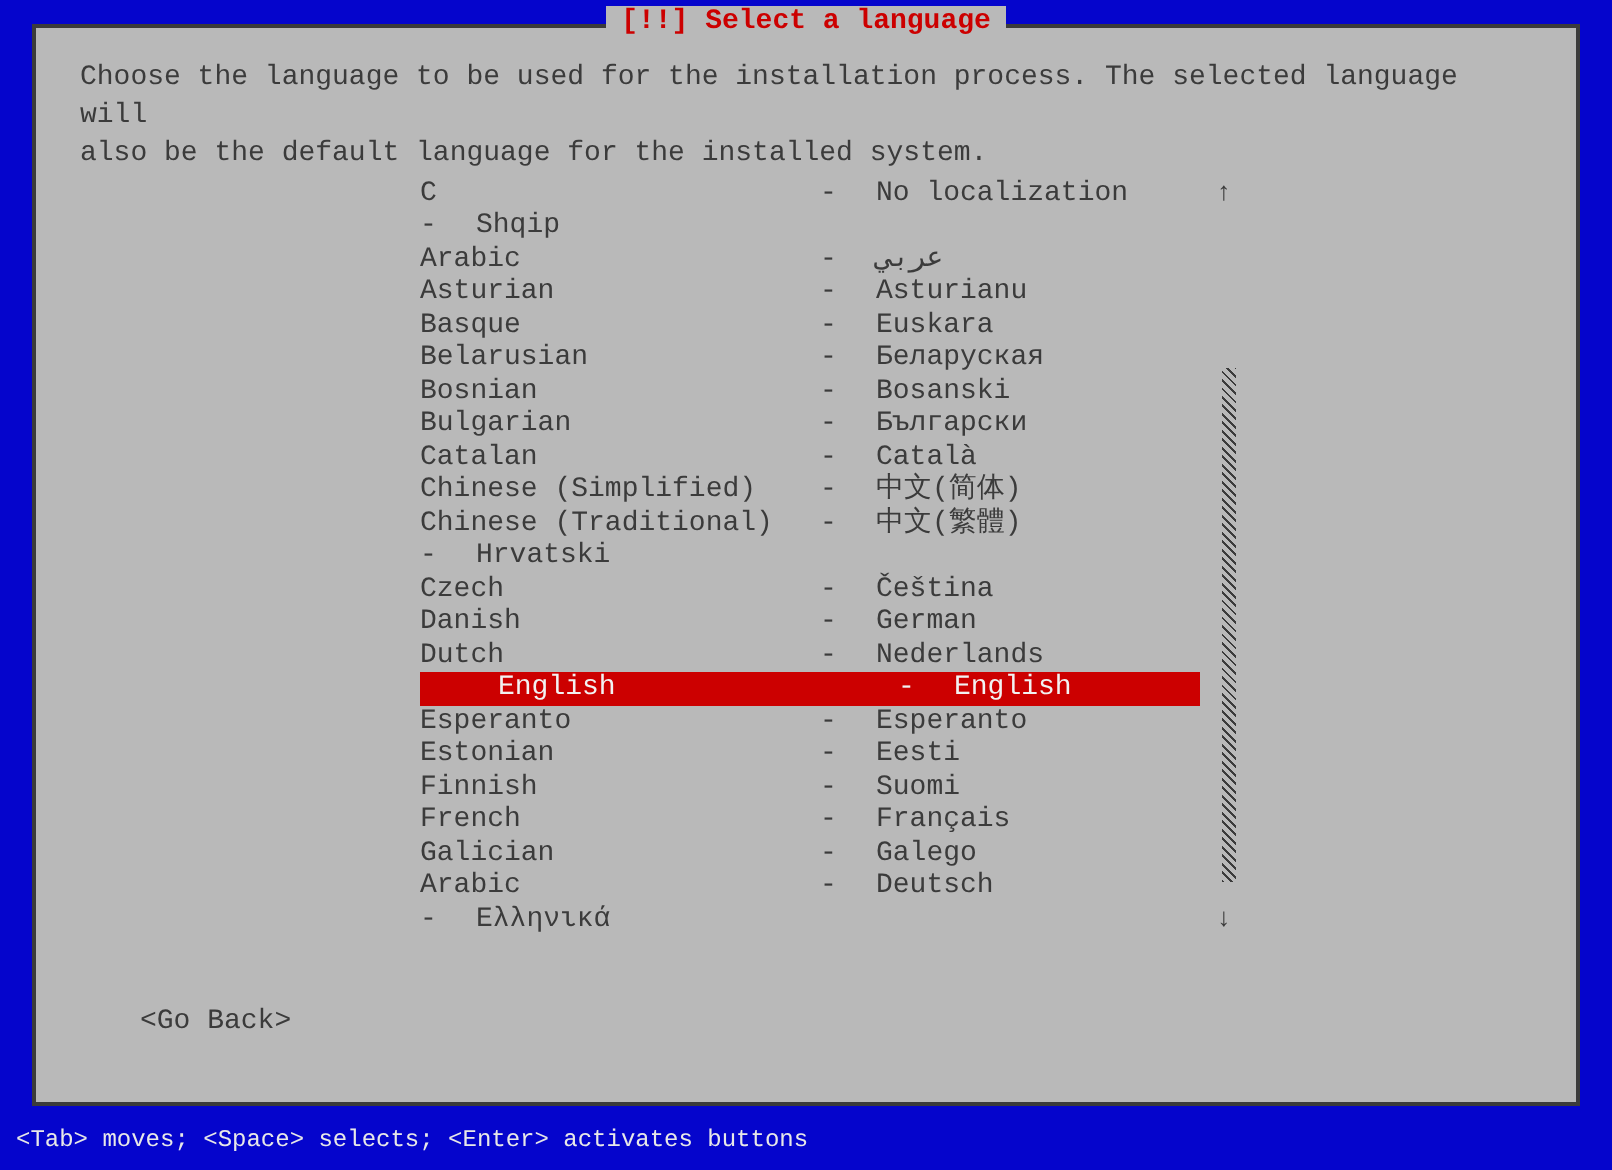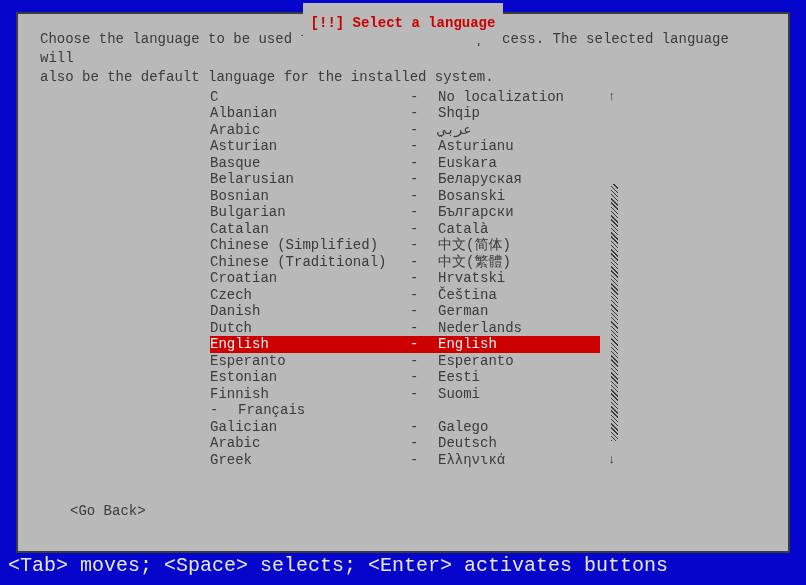--- a/index.html
+++ b/index.html
@@ -28,21 +28,21 @@
     left: 0;
     right: 0;
     text-align: center;
     pointer-events: none;
   }
   .dialog-title {
     display: inline-block;
     background: #b9b9b9;
     color: #cc0000;
     font-weight: bold;
-    padding: 12px 8px;
+    padding: 0 8px;
   }
   .prompt {
     color: #3b3b3b;
     margin-top: 6px;
     margin-bottom: 2px;
     line-height: 1.35;
     white-space: pre-wrap;
   }
   .label {
     color: #3b3b3b;
@@ -57,20 +57,21 @@
     display: flex;
     color: #3b3b3b;
     height: 16.5px;
     line-height: 16.5px;
     cursor: pointer;
     white-space: pre;
   }
   .lang-row.selected {
     background: #cc0000;
     color: #f2f2f2;
+    padding-left: 39px;
   }
   .col-name { width: 200px; }
   .col-sep  { width: 28px; }
   .col-native { flex: 1; }
   .scroll-track {
     position: absolute;
     top: 0;
     right: -20px;
     bottom: 0;
     width: 10px;
@@ -98,58 +99,58 @@
     bottom: 32px;
     left: 52px;
     color: #3b3b3b;
     cursor: pointer;
   }
   .hintbar {
     position: absolute;
     left: 8px;
     bottom: 8px;
     color: #e8e8e8;
-    font-size: 20px;
+    font-size: 12px;
   }
 </style>
 </head>
 <body>
 
 <div class="dialog">
   <div class="dialog-title-row">
     <span class="dialog-title">[!!] Select a language</span>
   </div>
 
   <div class="prompt">Choose the language to be used for the installation process. The selected language will
 also be the default language for the installed system.</div>
 
   <div class="list-area" id="list-area">
     <div class="lang-row"><span class="col-name">C</span><span class="col-sep">-</span><span class="col-native">No localization</span></div>
-      <div class="lang-row"><span class="col-name">Albanian</span><span class="col-sep">-</span><span class="col-native">Shqip</span></div>
+      <div class="lang-row"><span class="col-sep">-</span><span class="col-native">Shqip</span></div>
       <div class="lang-row"><span class="col-name">Arabic</span><span class="col-sep">-</span><span class="col-native">عربي</span></div>
       <div class="lang-row"><span class="col-name">Asturian</span><span class="col-sep">-</span><span class="col-native">Asturianu</span></div>
       <div class="lang-row"><span class="col-name">Basque</span><span class="col-sep">-</span><span class="col-native">Euskara</span></div>
       <div class="lang-row"><span class="col-name">Belarusian</span><span class="col-sep">-</span><span class="col-native">Беларуская</span></div>
       <div class="lang-row"><span class="col-name">Bosnian</span><span class="col-sep">-</span><span class="col-native">Bosanski</span></div>
       <div class="lang-row"><span class="col-name">Bulgarian</span><span class="col-sep">-</span><span class="col-native">Български</span></div>
       <div class="lang-row"><span class="col-name">Catalan</span><span class="col-sep">-</span><span class="col-native">Català</span></div>
       <div class="lang-row"><span class="col-name">Chinese (Simplified)</span><span class="col-sep">-</span><span class="col-native">中文(简体)</span></div>
       <div class="lang-row"><span class="col-name">Chinese (Traditional)</span><span class="col-sep">-</span><span class="col-native">中文(繁體)</span></div>
-      <div class="lang-row"><span class="col-name">Croatian</span><span class="col-sep">-</span><span class="col-native">Hrvatski</span></div>
+      <div class="lang-row"><span class="col-sep">-</span><span class="col-native">Hrvatski</span></div>
       <div class="lang-row"><span class="col-name">Czech</span><span class="col-sep">-</span><span class="col-native">Čeština</span></div>
       <div class="lang-row"><span class="col-name">Danish</span><span class="col-sep">-</span><span class="col-native">German</span></div>
       <div class="lang-row"><span class="col-name">Dutch</span><span class="col-sep">-</span><span class="col-native">Nederlands</span></div>
       <div class="lang-row selected"><span class="col-name">English</span><span class="col-sep">-</span><span class="col-native">English</span></div>
       <div class="lang-row"><span class="col-name">Esperanto</span><span class="col-sep">-</span><span class="col-native">Esperanto</span></div>
       <div class="lang-row"><span class="col-name">Estonian</span><span class="col-sep">-</span><span class="col-native">Eesti</span></div>
       <div class="lang-row"><span class="col-name">Finnish</span><span class="col-sep">-</span><span class="col-native">Suomi</span></div>
-      <div class="lang-row"><span class="col-sep">-</span><span class="col-native">Français</span></div>
+      <div class="lang-row"><span class="col-name">French</span><span class="col-sep">-</span><span class="col-native">Français</span></div>
       <div class="lang-row"><span class="col-name">Galician</span><span class="col-sep">-</span><span class="col-native">Galego</span></div>
       <div class="lang-row"><span class="col-name">Arabic</span><span class="col-sep">-</span><span class="col-native">Deutsch</span></div>
-      <div class="lang-row"><span class="col-name">Greek</span><span class="col-sep">-</span><span class="col-native">Ελληνικά</span></div>
+      <div class="lang-row"><span class="col-sep">-</span><span class="col-native">Ελληνικά</span></div>
       <div class="scroll-track">
       <div class="scroll-arrow scroll-up">↑</div>
       <div class="scroll-thumb"></div>
       <div class="scroll-arrow scroll-down">↓</div>
     </div>
   </div>
 
   <div class="goback">&lt;Go Back&gt;</div>
 </div>
 

